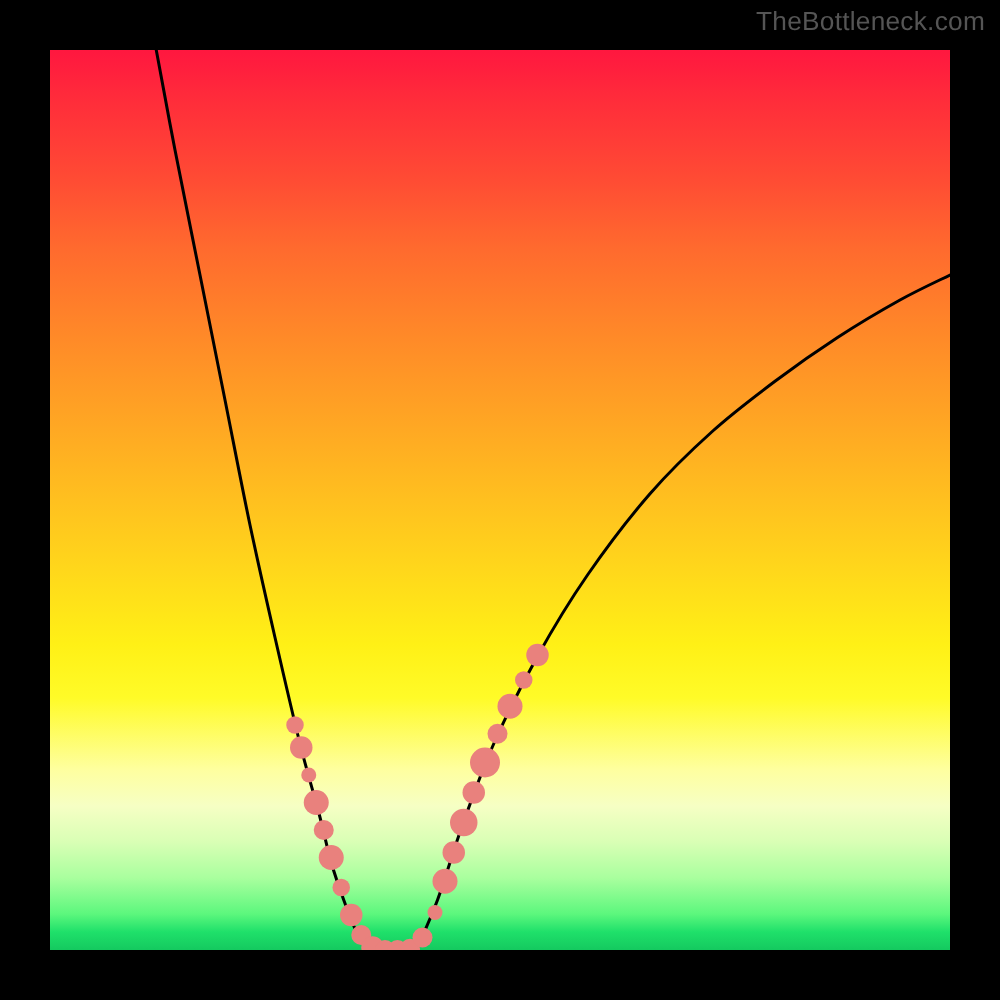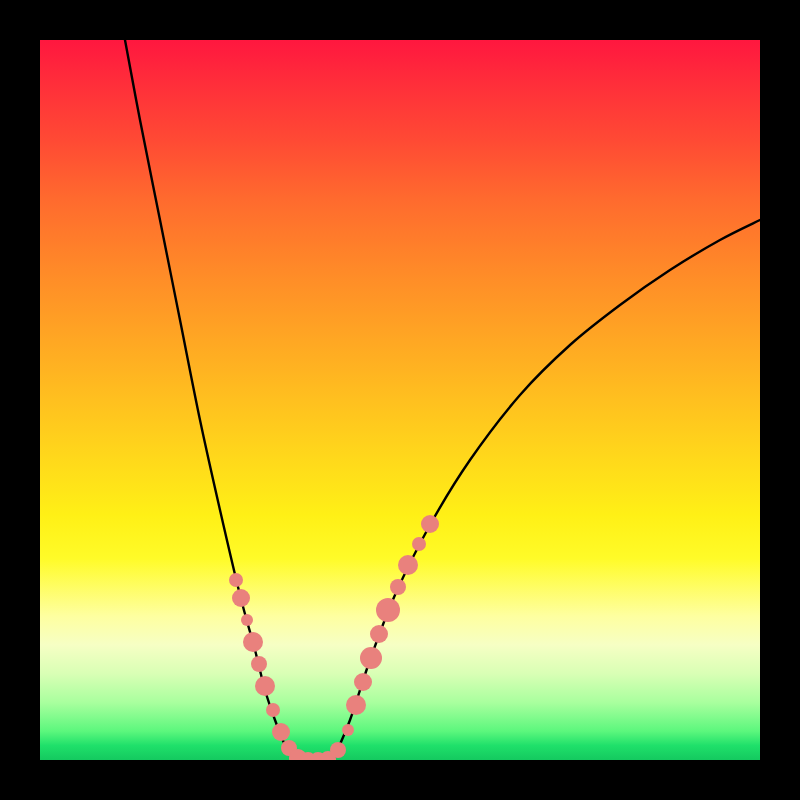--- a/index.html
+++ b/index.html
@@ -60,20 +60,21 @@
     font-size: 21px;
     font-weight: 500;
     letter-spacing: 0.2px;
   }
 </style>
 </head>
 <body>
 
 <div class="frame">
 
+  <div class="watermark">TheBottleneck.com</div>
 
   <div class="plot-area">
     <div class="gradient-bg"></div>
 
     <svg class="curve-svg" viewBox="0 0 720 720" preserveAspectRatio="none">
       <g>
         <path id="curve-left" fill="none" stroke="#000" stroke-width="2.4" stroke-linecap="round" d="M 85 0 C 87.5 13.333333333333334, 94.16666666666667 50, 100 80 C 105.83333333333333 110, 113.33333333333333 146.66666666666666, 120 180 C 126.66666666666667 213.33333333333334, 133.33333333333334 246.66666666666666, 140 280 C 146.66666666666666 313.3333333333333, 153.33333333333334 348.3333333333333, 160 380 C 166.66666666666666 411.6666666666667, 173.33333333333334 440.8333333333333, 180 470 C 186.66666666666666 499.1666666666667, 194.16666666666666 531.6666666666666, 200 555 C 205.83333333333334 578.3333333333334, 210.83333333333334 594.1666666666666, 215 610 C 219.16666666666666 625.8333333333334, 221.66666666666666 638.3333333333334, 225 650 C 228.33333333333334 661.6666666666666, 231.66666666666666 670.8333333333334, 235 680 C 238.33333333333334 689.1666666666666, 241.66666666666666 698.3333333333334, 245 705 C 248.33333333333334 711.6666666666666, 253.33333333333334 717.5, 255 720"></path>
         <path id="curve-floor" fill="none" stroke="#000" stroke-width="2.4" stroke-linecap="round" d="M 255 720 L 265 720 L 275 720 L 285 720 L 293 720"></path>
         <path id="curve-right" fill="none" stroke="#000" stroke-width="2.4" stroke-linecap="round" d="M 293 720 C 295.8333333333333 713.3333333333334, 303.8333333333333 696.6666666666666, 310 680 C 316.1666666666667 663.3333333333334, 322.5 640.8333333333334, 330 620 C 337.5 599.1666666666666, 345 577.5, 355 555 C 365 532.5, 377.5 507.5, 390 485 C 402.5 462.5, 415 441.6666666666667, 430 420 C 445 398.3333333333333, 463.3333333333333 374.1666666666667, 480 355 C 496.6666666666667 335.8333333333333, 513.3333333333334 320, 530 305 C 546.6666666666666 290, 563.3333333333334 277.5, 580 265 C 596.6666666666666 252.5, 613.3333333333334 240.83333333333334, 630 230 C 646.6666666666666 219.16666666666666, 665 208.33333333333334, 680 200 C 695 191.66666666666666, 713.3333333333334 183.33333333333334, 720 180"></path>
       </g>

